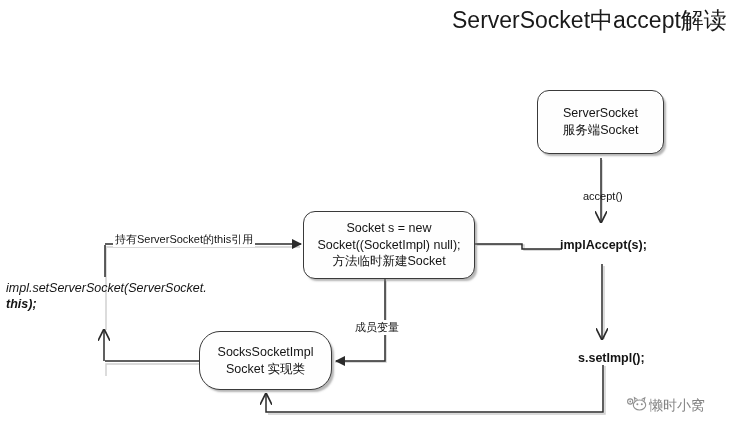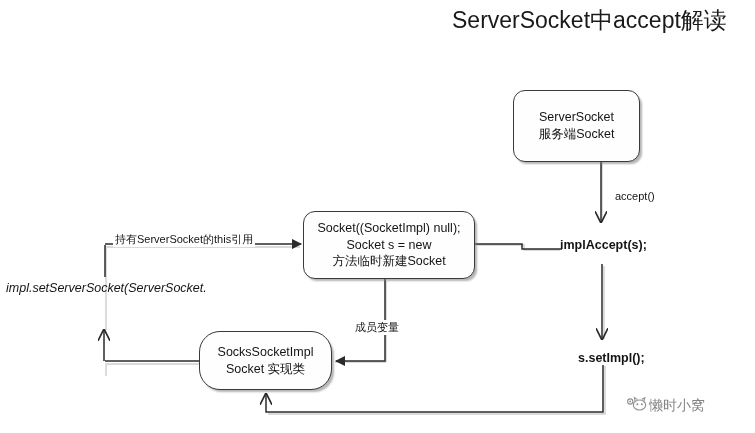--- a/index.html
+++ b/index.html
@@ -51,24 +51,24 @@
     text-align: center;
     color: #141414;
     box-shadow: 2.5px 3px 2px -1px rgba(120,120,120,0.55);
   }
   .node .line {
     white-space: nowrap;
     line-height: 1.35;
   }
 
   #node-serversocket {
-    left: 513px;
+    left: 537px;
     top: 90px;
     width: 127px;
-    height: 72px;
+    height: 64px;
     font-size: 12.5px;
   }
   #node-socket {
     left: 303px;
     top: 211px;
     width: 172px;
     height: 68px;
     font-size: 12.5px;
   }
   #node-socksimpl {
@@ -81,21 +81,21 @@
   }
 
   
   .label {
     position: absolute;
     white-space: nowrap;
     color: #141414;
     font-size: 11.5px;
   }
 
-  #label-accept       { left: 583px; top: 190px; font-size: 11px; margin-left: 32px; }
+  #label-accept       { left: 583px; top: 190px; font-size: 11px; }
   #label-implaccept   { left: 560px; top: 238px; font-size: 12.5px; font-weight: bold; }
   #label-setimpl      { left: 578px; top: 351px; font-size: 12.5px; font-weight: bold; }
   #label-holdthis     { left: 113px; top: 232px; font-size: 11px; background: #fff; padding: 0 2px; }
   #label-member       { left: 353px; top: 320px; font-size: 11px; background: #fff; padding: 0 2px; }
 
   #label-setserversocket {
     left: 6px;
     top: 281px;
     width: 215px;
     text-align: left;
@@ -166,38 +166,39 @@
   </svg>
 
   <div class="title">ServerSocket中accept解读</div>
 
   <div class="node" id="node-serversocket">
     <div class="line">ServerSocket</div>
     <div class="line">服务端Socket</div>
   </div>
 
   <div class="node" id="node-socket">
+    <div class="line">Socket s = new</div>
     <div class="line">Socket((SocketImpl) null);</div>
-    <div class="line">Socket s = new</div>
     <div class="line">方法临时新建Socket</div>
   </div>
 
   <div class="node" id="node-socksimpl">
     <div class="line">SocksSocketImpl</div>
     <div class="line">Socket 实现类</div>
   </div>
 
   <div class="label" id="label-accept">accept()</div>
   <div class="label" id="label-implaccept">implAccept(s);</div>
   <div class="label" id="label-setimpl">s.setImpl();</div>
   <div class="label" id="label-holdthis">持有ServerSocket的this引用</div>
   <div class="label" id="label-member">成员变量</div>
 
   <div class="label" id="label-setserversocket">
     <div class="l1">impl.setServerSocket(ServerSocket.</div>
+    <div class="l2">this);</div>
   </div>
 
   <div id="watermark">
     <span class="wm-icon">
       <svg width="22" height="18" viewBox="0 0 22 18" xmlns="http://www.w3.org/2000/svg">
         <ellipse cx="13.5" cy="10" rx="6.2" ry="5" fill="none" stroke="#8a8a8a" stroke-width="1.1"></ellipse>
         <path d="M 9 6 L 8.4 2.6 L 11.6 4.6" fill="none" stroke="#8a8a8a" stroke-width="1.1"></path>
         <path d="M 18 6 L 18.8 2.8 L 15.6 4.6" fill="none" stroke="#8a8a8a" stroke-width="1.1"></path>
         <circle cx="11.4" cy="9.2" r="1" fill="#8a8a8a"></circle>
         <circle cx="15.8" cy="9.2" r="1" fill="#8a8a8a"></circle>

